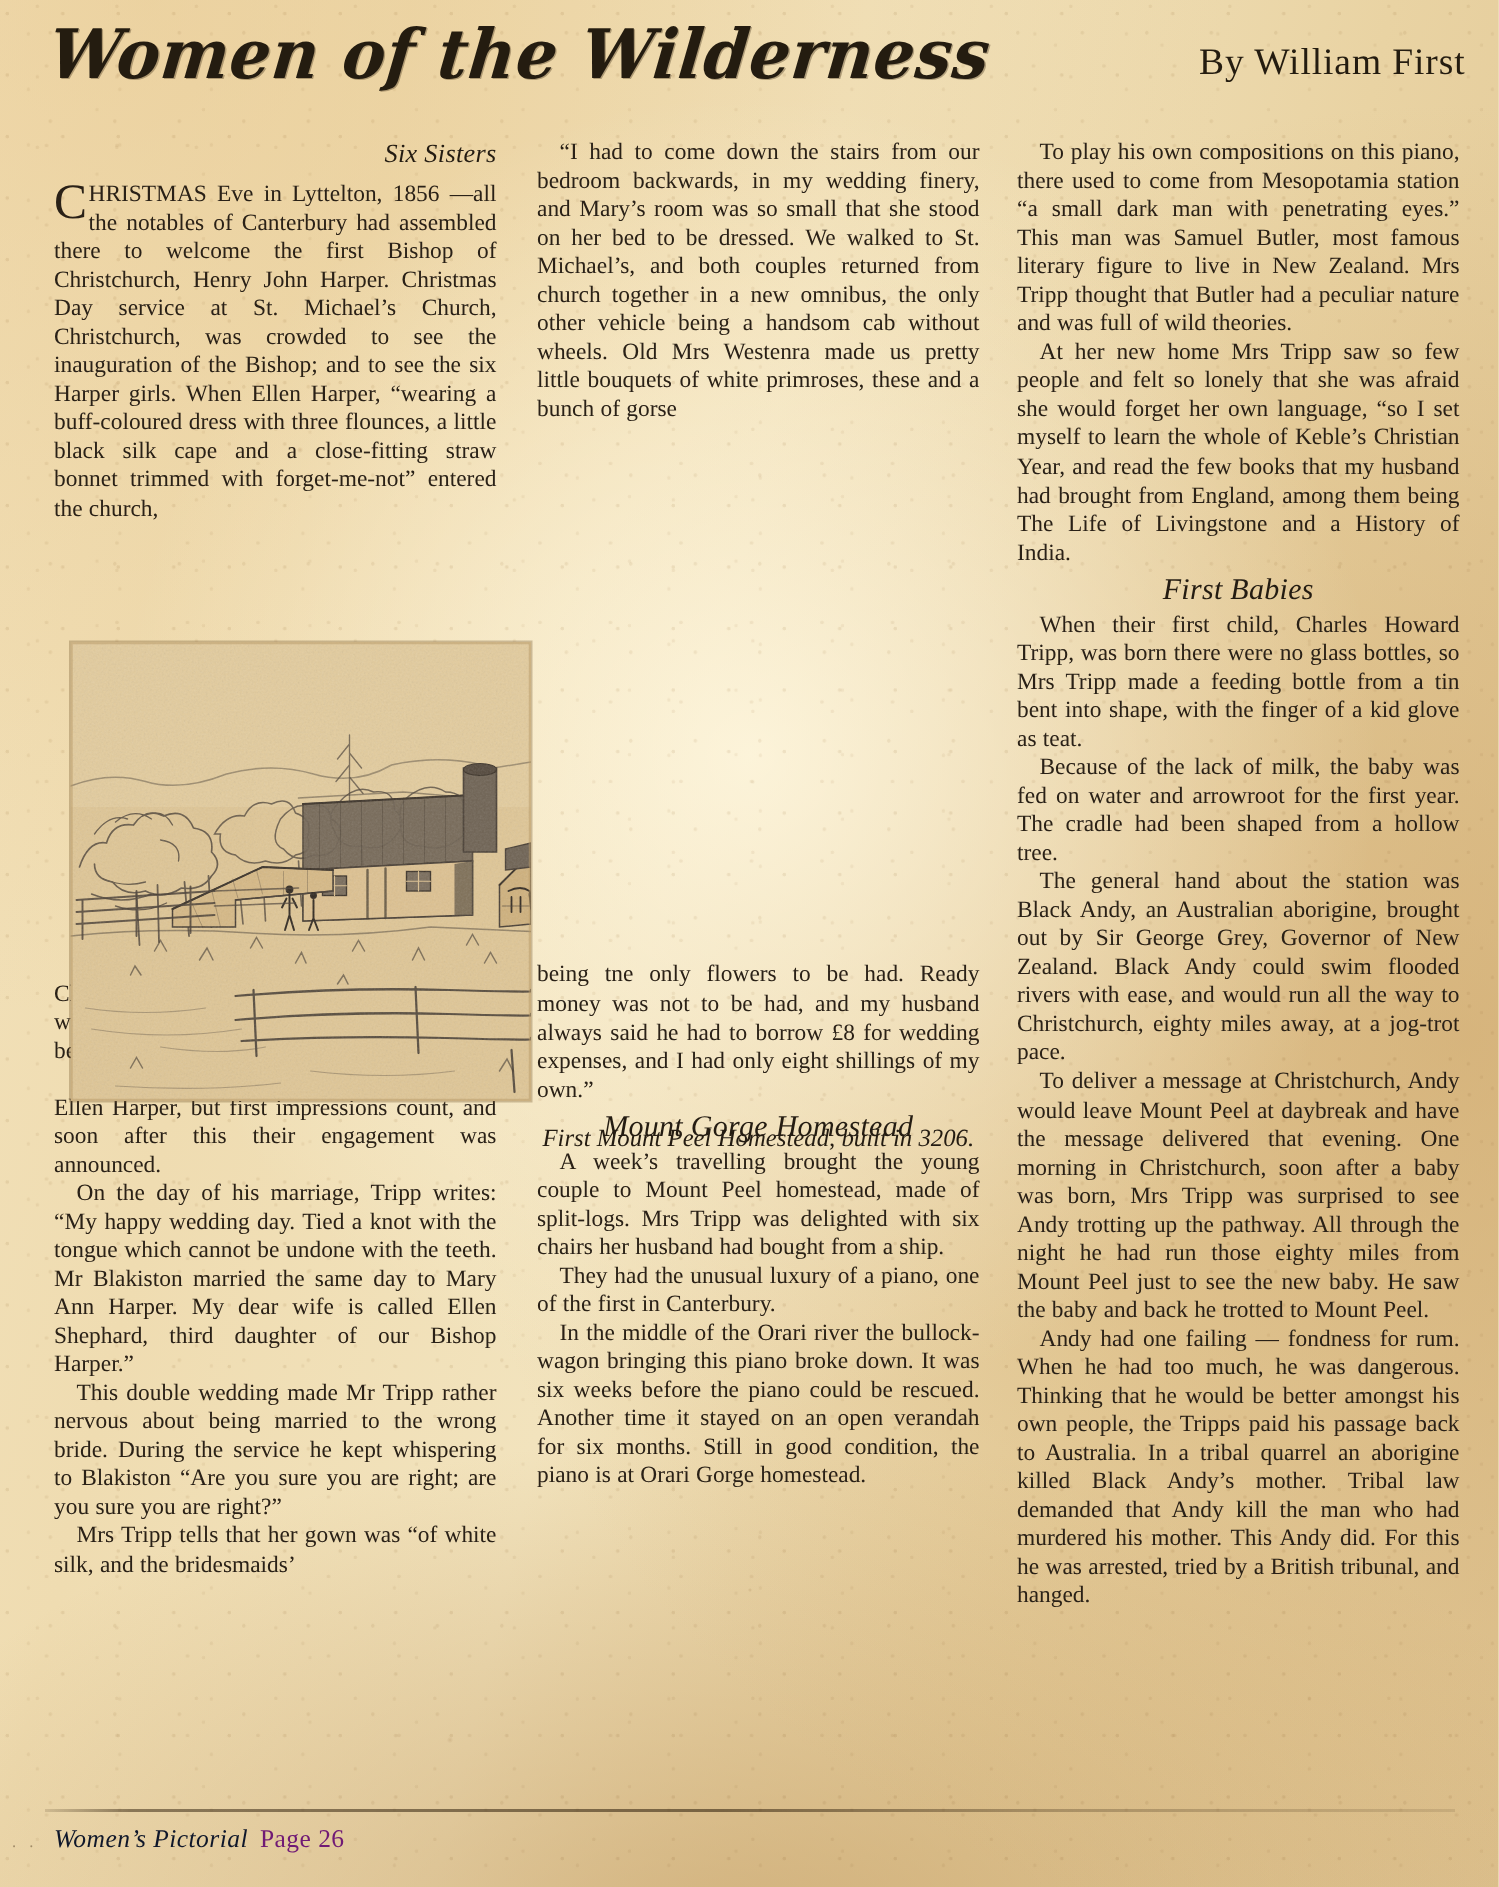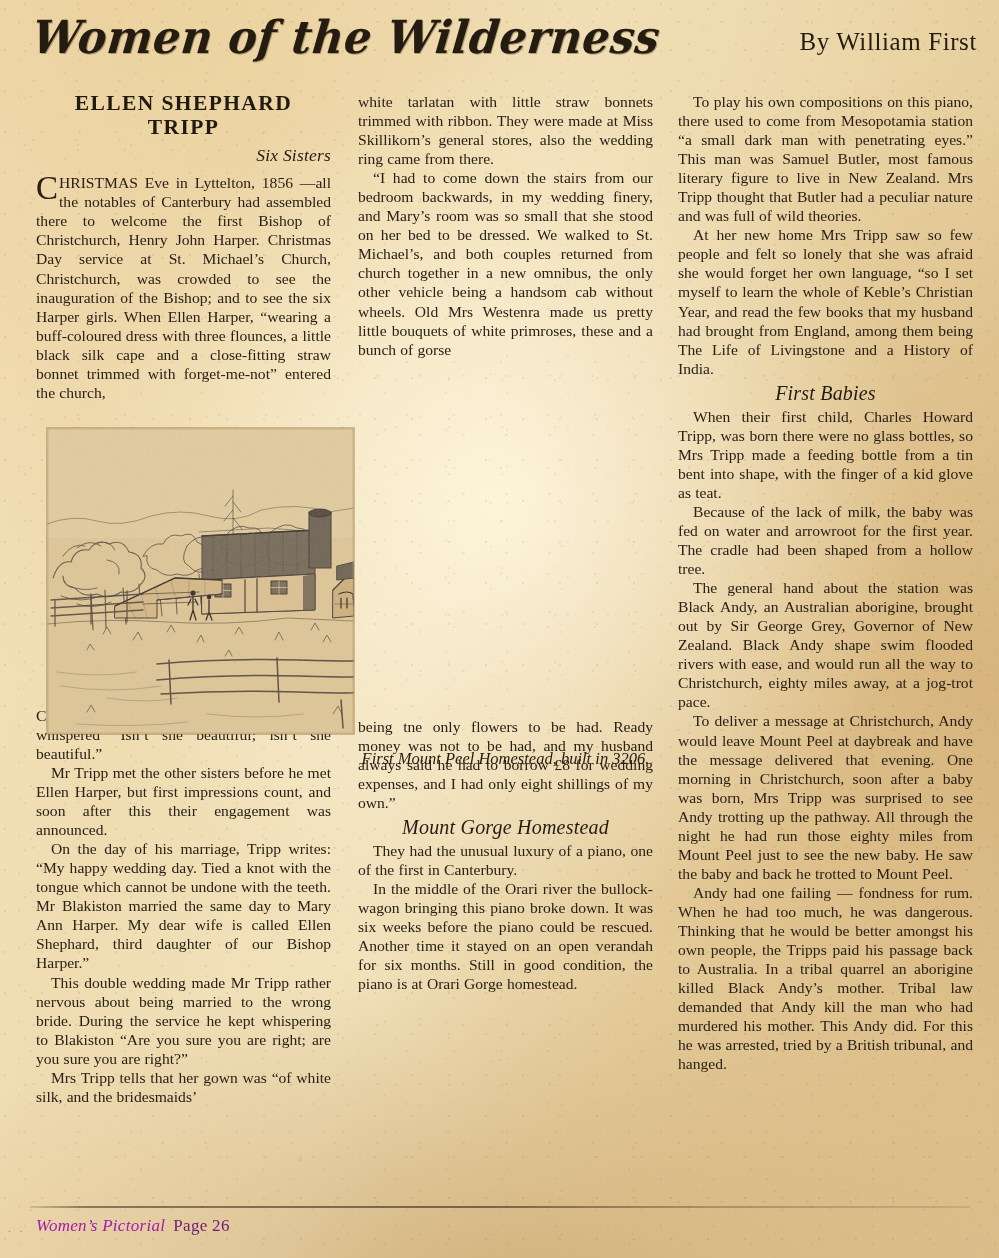--- a/index.html
+++ b/index.html
@@ -111,21 +111,21 @@
   .foot-rule{
     position:absolute;left:30px;top:1206px;width:940px;height:2px;
     background:linear-gradient(90deg,
       rgba(60,44,22,.15) 0%, rgba(60,44,22,.55) 6%,
       rgba(60,44,22,.62) 48%, rgba(60,44,22,.30) 72%,
       rgba(60,44,22,.12) 100%);
     filter:blur(.4px);
   }
   .footer{position:absolute;left:36px;top:1216px;white-space:nowrap;}
   .foot-pub{
-    font-style:italic;font-size:17px;color:#a21caf;letter-spacing:.3px;
+    font-style:italic;font-size:17px;color:#0f172a;letter-spacing:.3px;
   }
   .foot-page{
     font-size:17px;color:#701a75;margin-left:4px;letter-spacing:.3px;
   }
   .edge-marks{
     position:absolute;left:8px;top:1222px;font-size:11px;color:rgba(70,52,26,.45);
     letter-spacing:3px;
   }
 </style>
 </head>
@@ -136,52 +136,51 @@
 <div id="foxing"></div>
 
 <div id="content">
 
   <div class="masthead">
     <div class="mast-title">Women of the Wilderness</div>
     <div class="mast-by">By William First</div>
   </div>
 
   <div class="col" id="col1">
-    <div class="hdline">ELLEN SHEPHARD TRIPP</div>
     <div class="subhead">Six Sisters</div>
     <p class="body lead">CHRISTMAS Eve in Lyttelton, 1856 —all the notables of Canterbury had assembled there to welcome the first Bishop of Christchurch, Henry John Harper. Christmas Day service at St. Michael’s Church, Christchurch, was crowded to see the inauguration of the Bishop; and to see the six Harper girls. When Ellen Harper, “wearing a buff-coloured dress with three flounces, a little black silk cape and a close-fitting straw bonnet trimmed with forget-me-not” entered the church,</p>
 
     <div style="height:304px"></div>
 
     <p class="body noind">Charles Tripp nudged John Acland and whispered “Isn’t she beautiful; isn’t she beautiful.”</p>
     <p class="body">Mr Tripp met the other sisters before he met Ellen Harper, but first impressions count, and soon after this their engagement was announced.</p>
     <p class="body">On the day of his marriage, Tripp writes: “My happy wedding day. Tied a knot with the tongue which cannot be undone with the teeth. Mr Blakiston married the same day to Mary Ann Harper. My dear wife is called Ellen Shephard, third daughter of our Bishop Harper.”</p>
     <p class="body">This double wedding made Mr Tripp rather nervous about being married to the wrong bride. During the service he kept whispering to Blakiston “Are you sure you are right; are you sure you are right?”</p>
     <p class="body">Mrs Tripp tells that her gown was “of white silk, and the bridesmaids’</p>
   </div>
 
   <div class="col" id="col2">
-    <p class="body noind">white tarlatan with little straw bonnets trimmed with ribbon. They were made at Miss Skillikorn’s general stores, also the wedding ring came from there.</p>
     <p class="body">“I had to come down the stairs from our bedroom backwards, in my wedding finery, and Mary’s room was so small that she stood on her bed to be dressed. We walked to St. Michael’s, and both couples returned from church together in a new omnibus, the only other vehicle being a handsom cab without wheels. Old Mrs Westenra made us pretty little bouquets of white primroses, these and a bunch of gorse</p>
 
     <div style="height:358px"></div>
 
     <p class="body noind">being tne only flowers to be had. Ready money was not to be had, and my husband always said he had to borrow £8 for wedding expenses, and I had only eight shillings of my own.”</p>
     <div class="sect-head">Mount Gorge Homestead</div>
+    <p class="body">A week’s travelling brought the young couple to Mount Peel homestead, made of split-logs. Mrs Tripp was delighted with six chairs her husband had bought from a ship.</p>
     <p class="body">They had the unusual luxury of a piano, one of the first in Canterbury.</p>
     <p class="body">In the middle of the Orari river the bullock-wagon bringing this piano broke down. It was six weeks before the piano could be rescued. Another time it stayed on an open verandah for six months. Still in good condition, the piano is at Orari Gorge homestead.</p>
   </div>
 
   <div class="col" id="col3">
     <p class="body">To play his own compositions on this piano, there used to come from Mesopotamia station “a small dark man with penetrating eyes.” This man was Samuel Butler, most famous literary figure to live in New Zealand. Mrs Tripp thought that Butler had a peculiar nature and was full of wild theories.</p>
     <p class="body">At her new home Mrs Tripp saw so few people and felt so lonely that she was afraid she would forget her own language, “so I set myself to learn the whole of Keble’s Christian Year, and read the few books that my husband had brought from England, among them being The Life of Livingstone and a History of India.</p>
     <div class="sect-head">First Babies</div>
     <p class="body">When their first child, Charles Howard Tripp, was born there were no glass bottles, so Mrs Tripp made a feeding bottle from a tin bent into shape, with the finger of a kid glove as teat.</p>
     <p class="body">Because of the lack of milk, the baby was fed on water and arrowroot for the first year. The cradle had been shaped from a hollow tree.</p>
-    <p class="body">The general hand about the station was Black Andy, an Australian aborigine, brought out by Sir George Grey, Governor of New Zealand. Black Andy shape swim flooded rivers with ease, and would run all the way to Christchurch, eighty miles away, at a jog-trot pace.</p>
+    <p class="body">The general hand about the station was Black Andy, an Australian aborigine, brought out by Sir George Grey, Governor of New Zealand. Black Andy could swim flooded rivers with ease, and would run all the way to Christchurch, eighty miles away, at a jog-trot pace.</p>
     <p class="body">To deliver a message at Christchurch, Andy would leave Mount Peel at daybreak and have the message delivered that evening. One morning in Christchurch, soon after a baby was born, Mrs Tripp was surprised to see Andy trotting up the pathway. All through the night he had run those eighty miles from Mount Peel just to see the new baby. He saw the baby and back he trotted to Mount Peel.</p>
     <p class="body">Andy had one failing — fondness for rum. When he had too much, he was dangerous. Thinking that he would be better amongst his own people, the Tripps paid his passage back to Australia. In a tribal quarrel an aborigine killed Black Andy’s mother. Tribal law demanded that Andy kill the man who had murdered his mother. This Andy did. For this he was arrested, tried by a British tribunal, and hanged.</p>
   </div>
 
   <div class="figure">
     <svg class="fig-inner" viewBox="0 0 307 306" preserveAspectRatio="none">
       <defs>
         <filter id="rough">
             <feTurbulence type="fractalNoise" baseFrequency="0.9" numOctaves="3" result="n"></feTurbulence>
           <feDisplacementMap in="SourceGraphic" in2="n" scale="1.2"></feDisplacementMap>

